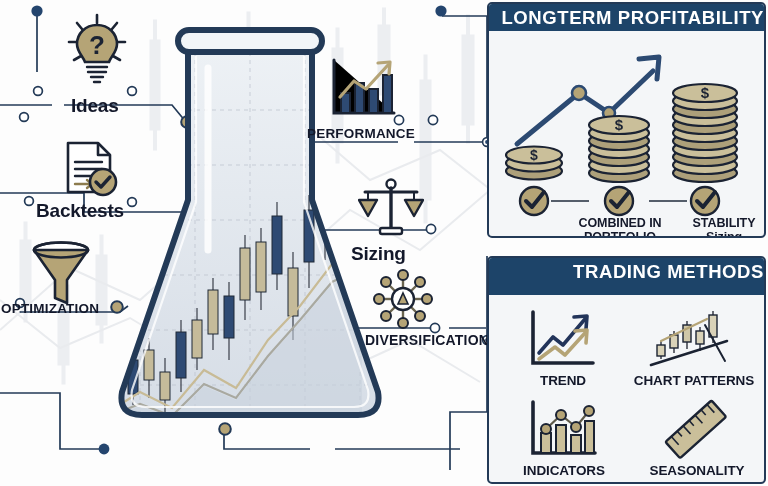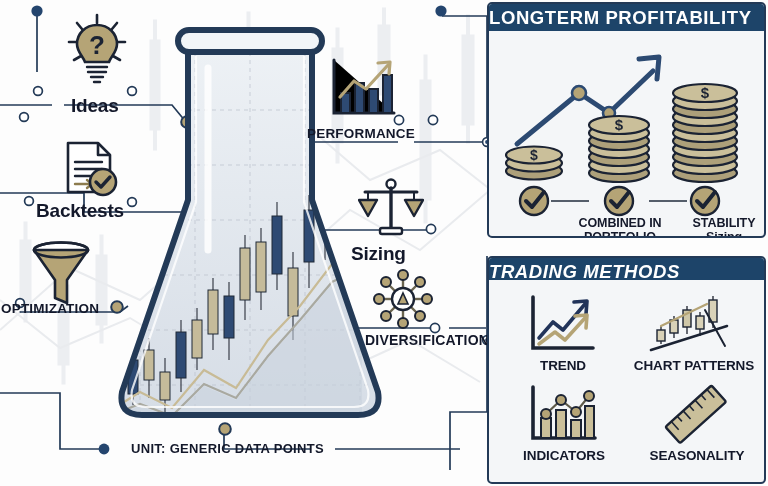--- a/index.html
+++ b/index.html
@@ -40,28 +40,28 @@
   .panel {
     position: absolute;
     background: #f4f6f8;
     border: 2px solid #233a57;
     border-radius: 5px;
     overflow: hidden;
   }
   .panel-head {
     background: #1d4469;
     color: #ffffff;
-    text-align: left;
+    text-align: right;
     font-weight: bold;
     letter-spacing: 0.6px;
   }
   #panel-profit { left: 487px; top: 2px; width: 279px; height: 236px; }
   #panel-profit .panel-head { height: 27px; line-height: 27px; font-size: 18.5px; }
   #panel-methods { left: 487px; top: 256px; width: 279px; height: 228px; }
-  #panel-methods .panel-head { height: 22px; line-height: 27px; font-size: 18.5px; font-style: italic; }
+  #panel-methods .panel-head { height: 37px; line-height: 27px; font-size: 18.5px; }
 
   .panel-body { position: relative; width: 100%; height: calc(100% - 27px); }
 
   .ck-label {
     position: absolute;
     text-align: center;
     font-size: 12.5px;
     font-weight: bold;
     color: #13182a;
     line-height: 14px;
@@ -360,21 +360,20 @@
     <circle cx="31" cy="31" r="11" fill="#ffffff" stroke="#1b2333" stroke-width="2.4"></circle>
     <path d="M31 25 L36 36 L26 36 Z" fill="#b5a476" stroke="#1b2333" stroke-width="1.6"></path>
   </svg>
 
   <div class="label lbl-ideas">Ideas</div>
   <div class="label lbl-backtests">Backtests</div>
   <div class="label lbl-optim">OPTIMIZATION</div>
   <div class="label lbl-perf">PERFORMANCE</div>
   <div class="label lbl-sizing">Sizing</div>
   <div class="label lbl-divers">DIVERSIFICATION</div>
-  <div class="label lbl-unit">UNIT: GENERIC DATA POINTS</div>
 
   <div class="panel" id="panel-profit">
     <div class="panel-head">LONGTERM PROFITABILITY</div>
     <div class="panel-body">
 
       <svg width="279" height="206" viewBox="0 0 279 206">
 
         <path d="M28 113 L90 62 L120 82 L164 40" fill="none" stroke="#2c4a72" stroke-width="5" stroke-linecap="round" stroke-linejoin="round"></path>
         <path d="M150 28 L170 26 L168 48" fill="none" stroke="#2c4a72" stroke-width="5" stroke-linecap="round" stroke-linejoin="round"></path>
         <circle cx="90" cy="62" r="7" fill="#b5a476" stroke="#2c4a72" stroke-width="2.6"></circle>

